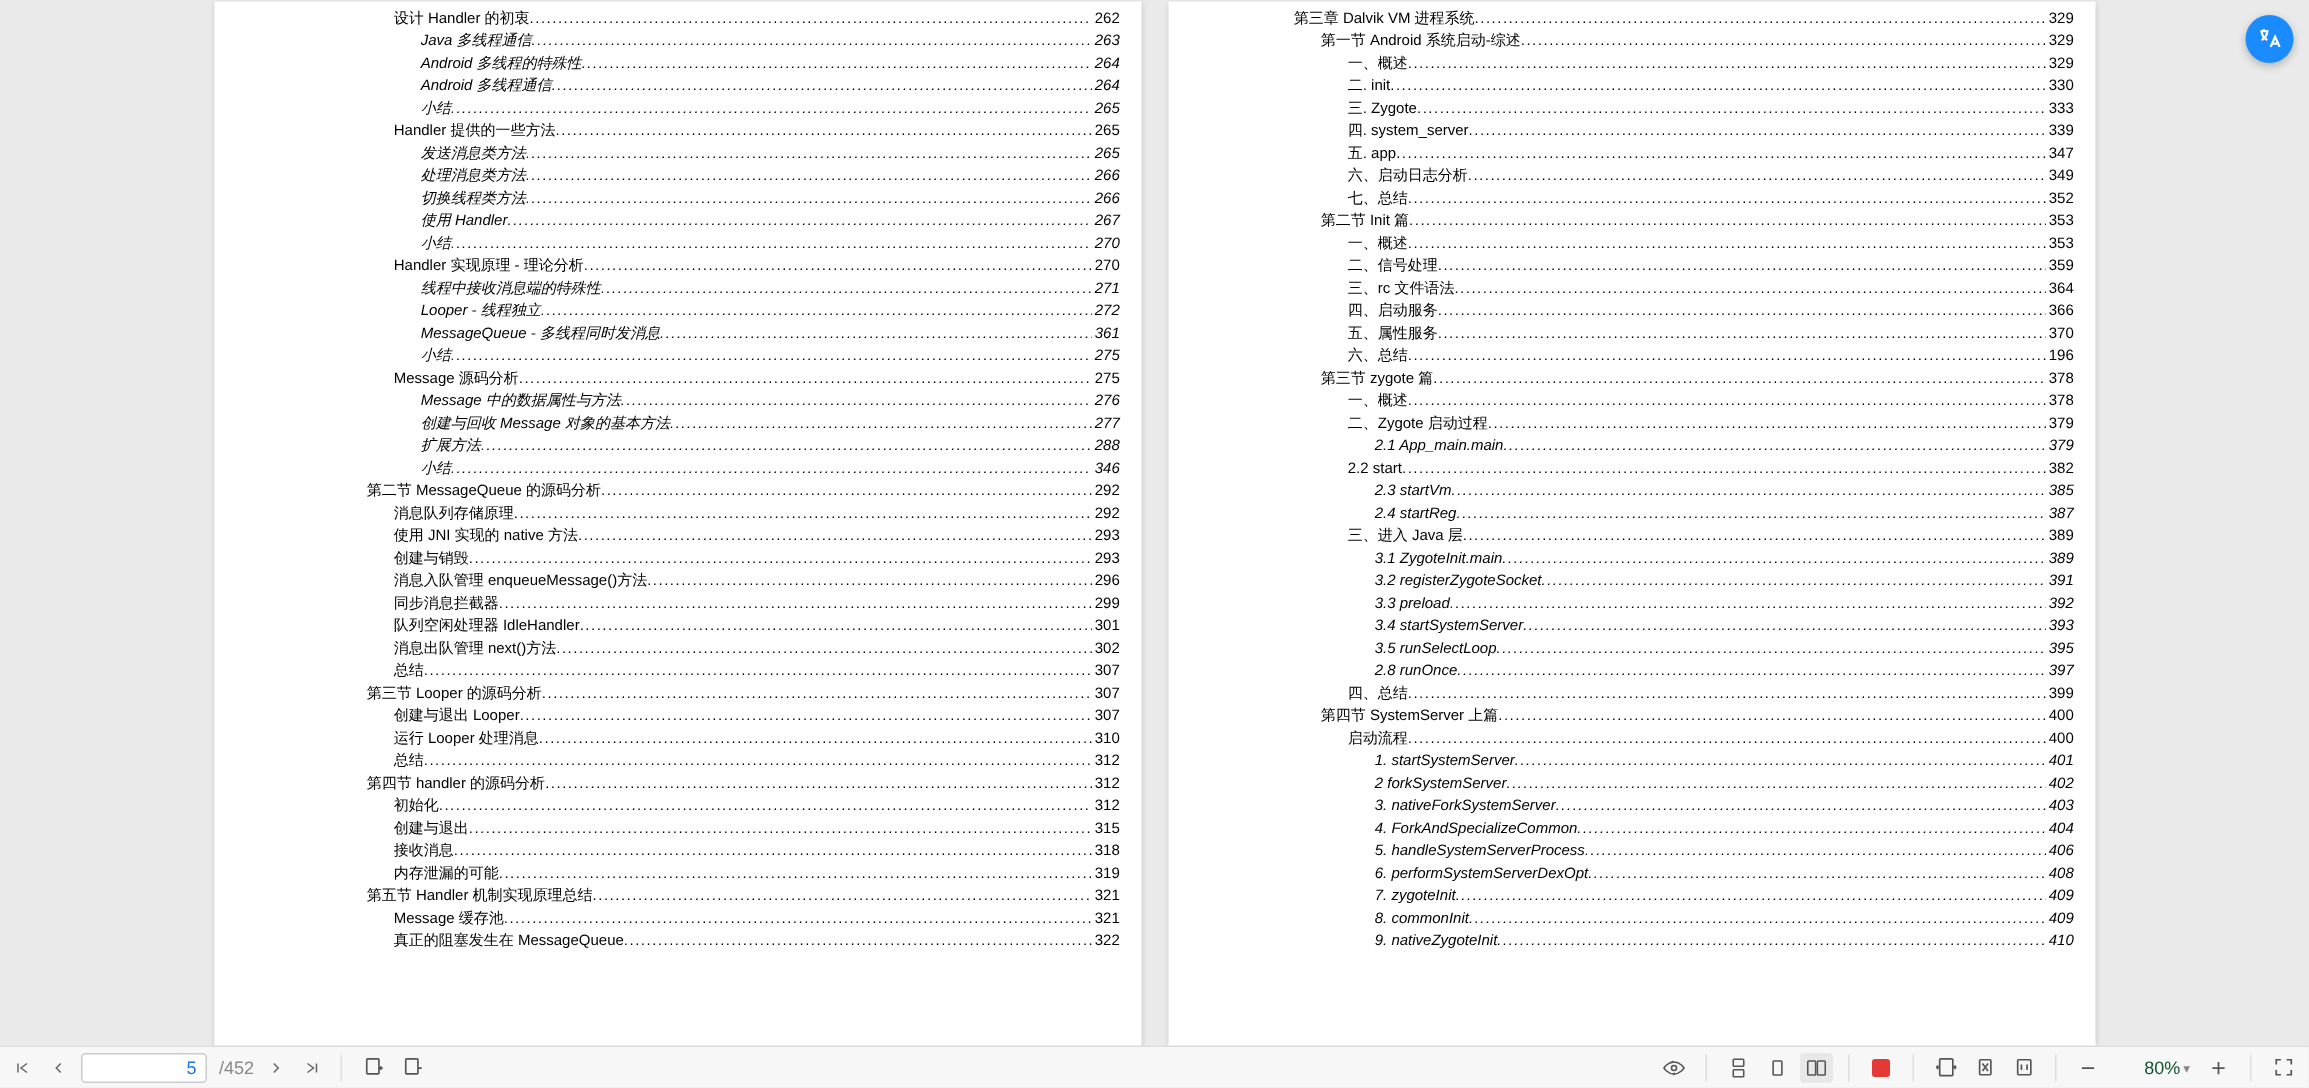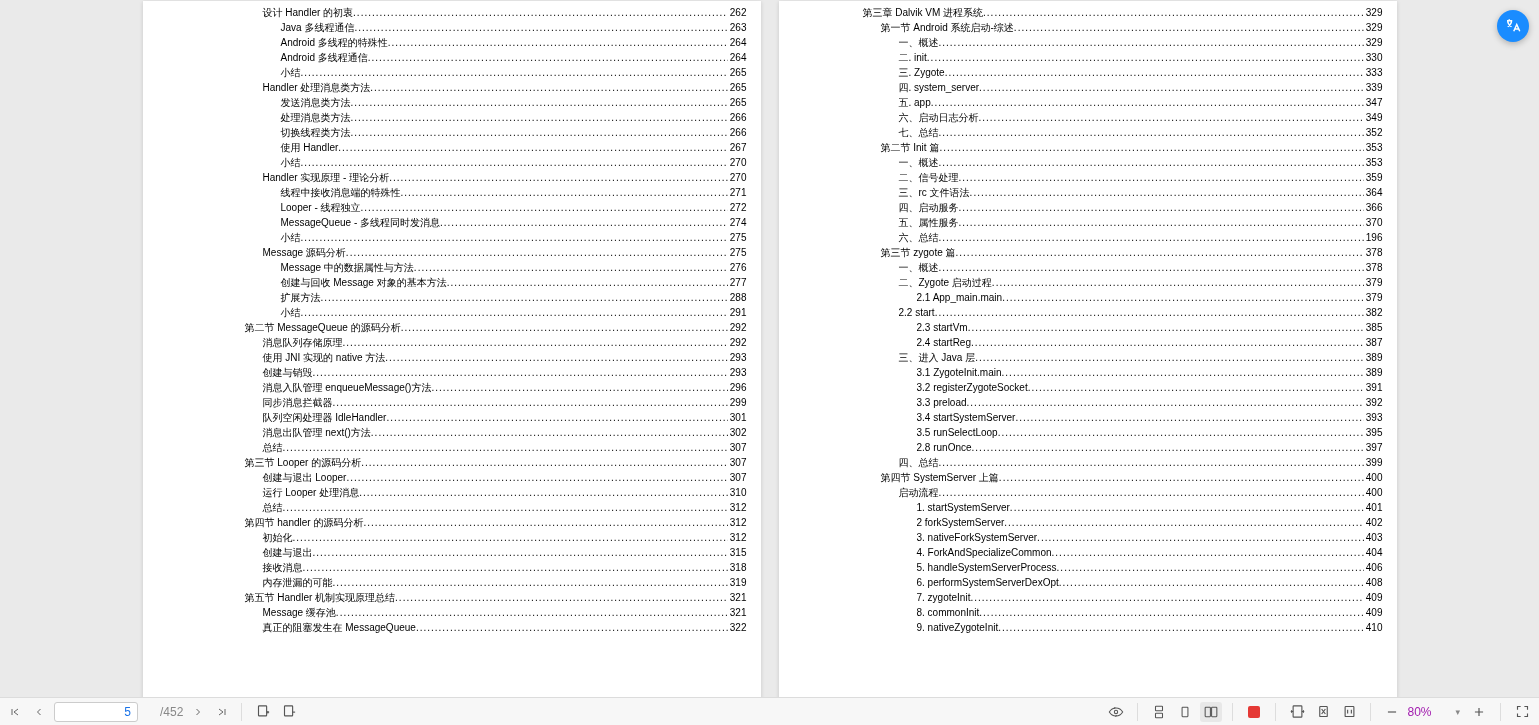--- a/index.html
+++ b/index.html
@@ -39,21 +39,21 @@
   .toc-line .dots {
     flex: 1 1 auto;
     overflow: hidden;
     letter-spacing: 1px;
     color: #000;
   }
   .toc-line .pg { flex: 0 0 auto; padding-left: 2px; }
   .ind0 { padding-left: 70px; }
   .ind1 { padding-left: 88px; }
   .ind2 { padding-left: 106px; }
-  .ind3 { padding-left: 124px; }
+  .ind3 { padding-left: 124px; font-style: italic; }
 
   
   .toolbar {
     position: absolute;
     bottom: 0; left: 0; right: 0;
     height: 28px;
     background: #f7f7f7;
     border-top: 1px solid #dcdcdc;
     display: flex;
     align-items: center;
@@ -70,31 +70,31 @@
   }
   .page-input {
     width: 84px; height: 20px;
     border: 1px solid #ccc; border-radius: 3px;
     padding: 0 6px; font-size: 12px;
     text-align: right;
     display: inline-flex; align-items: center; justify-content: flex-end;
     background: #fff;
     color:#1a73e8;
   }
-  .page-total { color:#888; margin-left:16px; }
+  .page-total { color:#888; margin-left:2px; }
   .divider { width:1px; height:18px; background:#ddd; margin:0 6px; }
   .tool-btn {
     width: 22px; height: 20px;
     display:flex; align-items:center; justify-content:center;
     cursor:pointer; border-radius:3px; color:#555;
   }
   .tool-btn svg { display:block; }
   .tool-btn.active { background:#e8e8e8; }
   .spacer { flex: 1 1 auto; }
-  .zoom-text { min-width: 46px; text-align:left; color:#a21caf; }
+  .zoom-text { min-width: 46px; text-align:right; color:#14532d; }
   .zoom-caret { font-size:9px; color:#888; margin-left:-2px; margin-right:4px; }
 
   .float-btn {
     position: absolute;
     top: 10px; right: 10px;
     width: 32px; height: 32px;
     border-radius: 50%;
     background: #1a8cff;
     display:flex; align-items:center; justify-content:center;
     color:#fff;
@@ -129,21 +129,21 @@
         <span class="label">Android  多线程通信</span>
         <span class="dots">............................................................................................................................................................................................................................................................................................................</span>
         <span class="pg">264</span>
       </div>
       <div class="toc-line ind3">
         <span class="label">小结</span>
         <span class="dots">............................................................................................................................................................................................................................................................................................................</span>
         <span class="pg">265</span>
       </div>
       <div class="toc-line ind2">
-        <span class="label">Handler  处理消息类方法</span>
+        <span class="label">Handler  提供的一些方法</span>
         <span class="dots">............................................................................................................................................................................................................................................................................................................</span>
         <span class="pg">265</span>
       </div>
       <div class="toc-line ind3">
         <span class="label">发送消息类方法</span>
         <span class="dots">............................................................................................................................................................................................................................................................................................................</span>
         <span class="pg">265</span>
       </div>
       <div class="toc-line ind3">
         <span class="label">处理消息类方法</span>
@@ -176,21 +176,21 @@
         <span class="pg">271</span>
       </div>
       <div class="toc-line ind3">
         <span class="label">Looper -  线程独立</span>
         <span class="dots">............................................................................................................................................................................................................................................................................................................</span>
         <span class="pg">272</span>
       </div>
       <div class="toc-line ind3">
         <span class="label">MessageQueue -  多线程同时发消息</span>
         <span class="dots">............................................................................................................................................................................................................................................................................................................</span>
-        <span class="pg">274</span>
+        <span class="pg">361</span>
       </div>
       <div class="toc-line ind3">
         <span class="label">小结</span>
         <span class="dots">............................................................................................................................................................................................................................................................................................................</span>
         <span class="pg">275</span>
       </div>
       <div class="toc-line ind2">
         <span class="label">Message  源码分析</span>
         <span class="dots">............................................................................................................................................................................................................................................................................................................</span>
         <span class="pg">275</span>
@@ -206,21 +206,21 @@
         <span class="pg">277</span>
       </div>
       <div class="toc-line ind3">
         <span class="label">扩展方法</span>
         <span class="dots">............................................................................................................................................................................................................................................................................................................</span>
         <span class="pg">288</span>
       </div>
       <div class="toc-line ind3">
         <span class="label">小结</span>
         <span class="dots">............................................................................................................................................................................................................................................................................................................</span>
-        <span class="pg">291</span>
+        <span class="pg">346</span>
       </div>
       <div class="toc-line ind1">
         <span class="label">第二节 MessageQueue 的源码分析</span>
         <span class="dots">............................................................................................................................................................................................................................................................................................................</span>
         <span class="pg">292</span>
       </div>
       <div class="toc-line ind2">
         <span class="label">消息队列存储原理</span>
         <span class="dots">............................................................................................................................................................................................................................................................................................................</span>
         <span class="pg">292</span>

